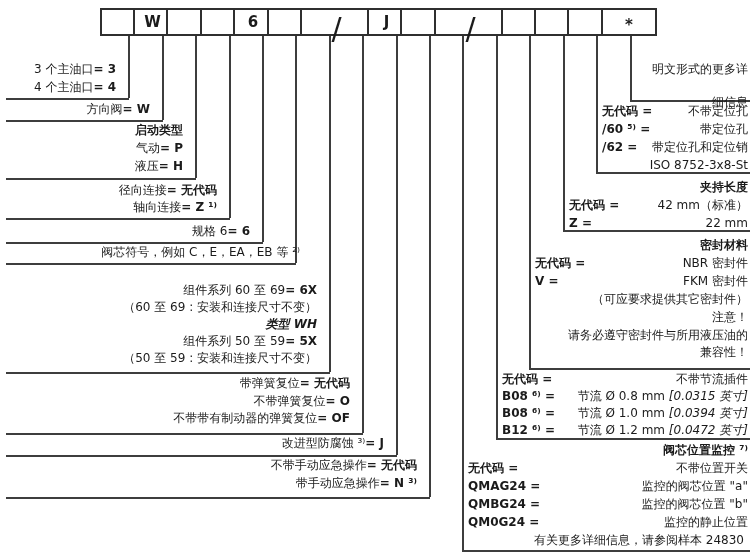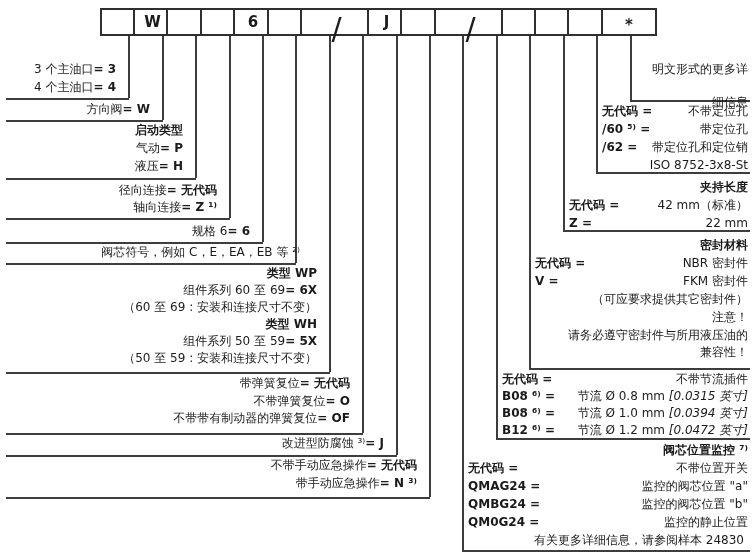--- a/index.html
+++ b/index.html
@@ -141,31 +141,28 @@
 
   <div class="lrow" style="top:224px;width:242px;">
     <span>规格 6</span>
     <span class="code">= 6</span>
   </div>
 
   <div class="lrow" style="top:245px;width:280px;margin-left:12px;">
     <span>阀芯符号，例如 C，E，EA，EB 等 ²⁾</span>
   </div>
 
-  <div class="lrow bold" style="top:266px;width:309px;">
-    <span>类型 WP</span>
-  </div>
   <div class="lrow" style="top:283px;width:309px;">
     <span>组件系列 60 至 69</span>
     <span class="code">= 6X</span>
   </div>
   <div class="lrow" style="top:300px;width:309px;">
     <span>（60 至 69 : 安装和连接尺寸不变）</span>
   </div>
-  <div class="lrow bold" style="top:317px;width:309px;">
+  <div class="lrow bold" style="top:317px;width:309px;font-style:italic;">
     <span>类型 WH</span>
   </div>
   <div class="lrow" style="top:334px;width:309px;">
     <span>组件系列 50 至 59</span>
     <span class="code">= 5X</span>
   </div>
   <div class="lrow" style="top:351px;width:309px;">
     <span>（50 至 59 : 安装和连接尺寸不变）</span>
   </div>
 

